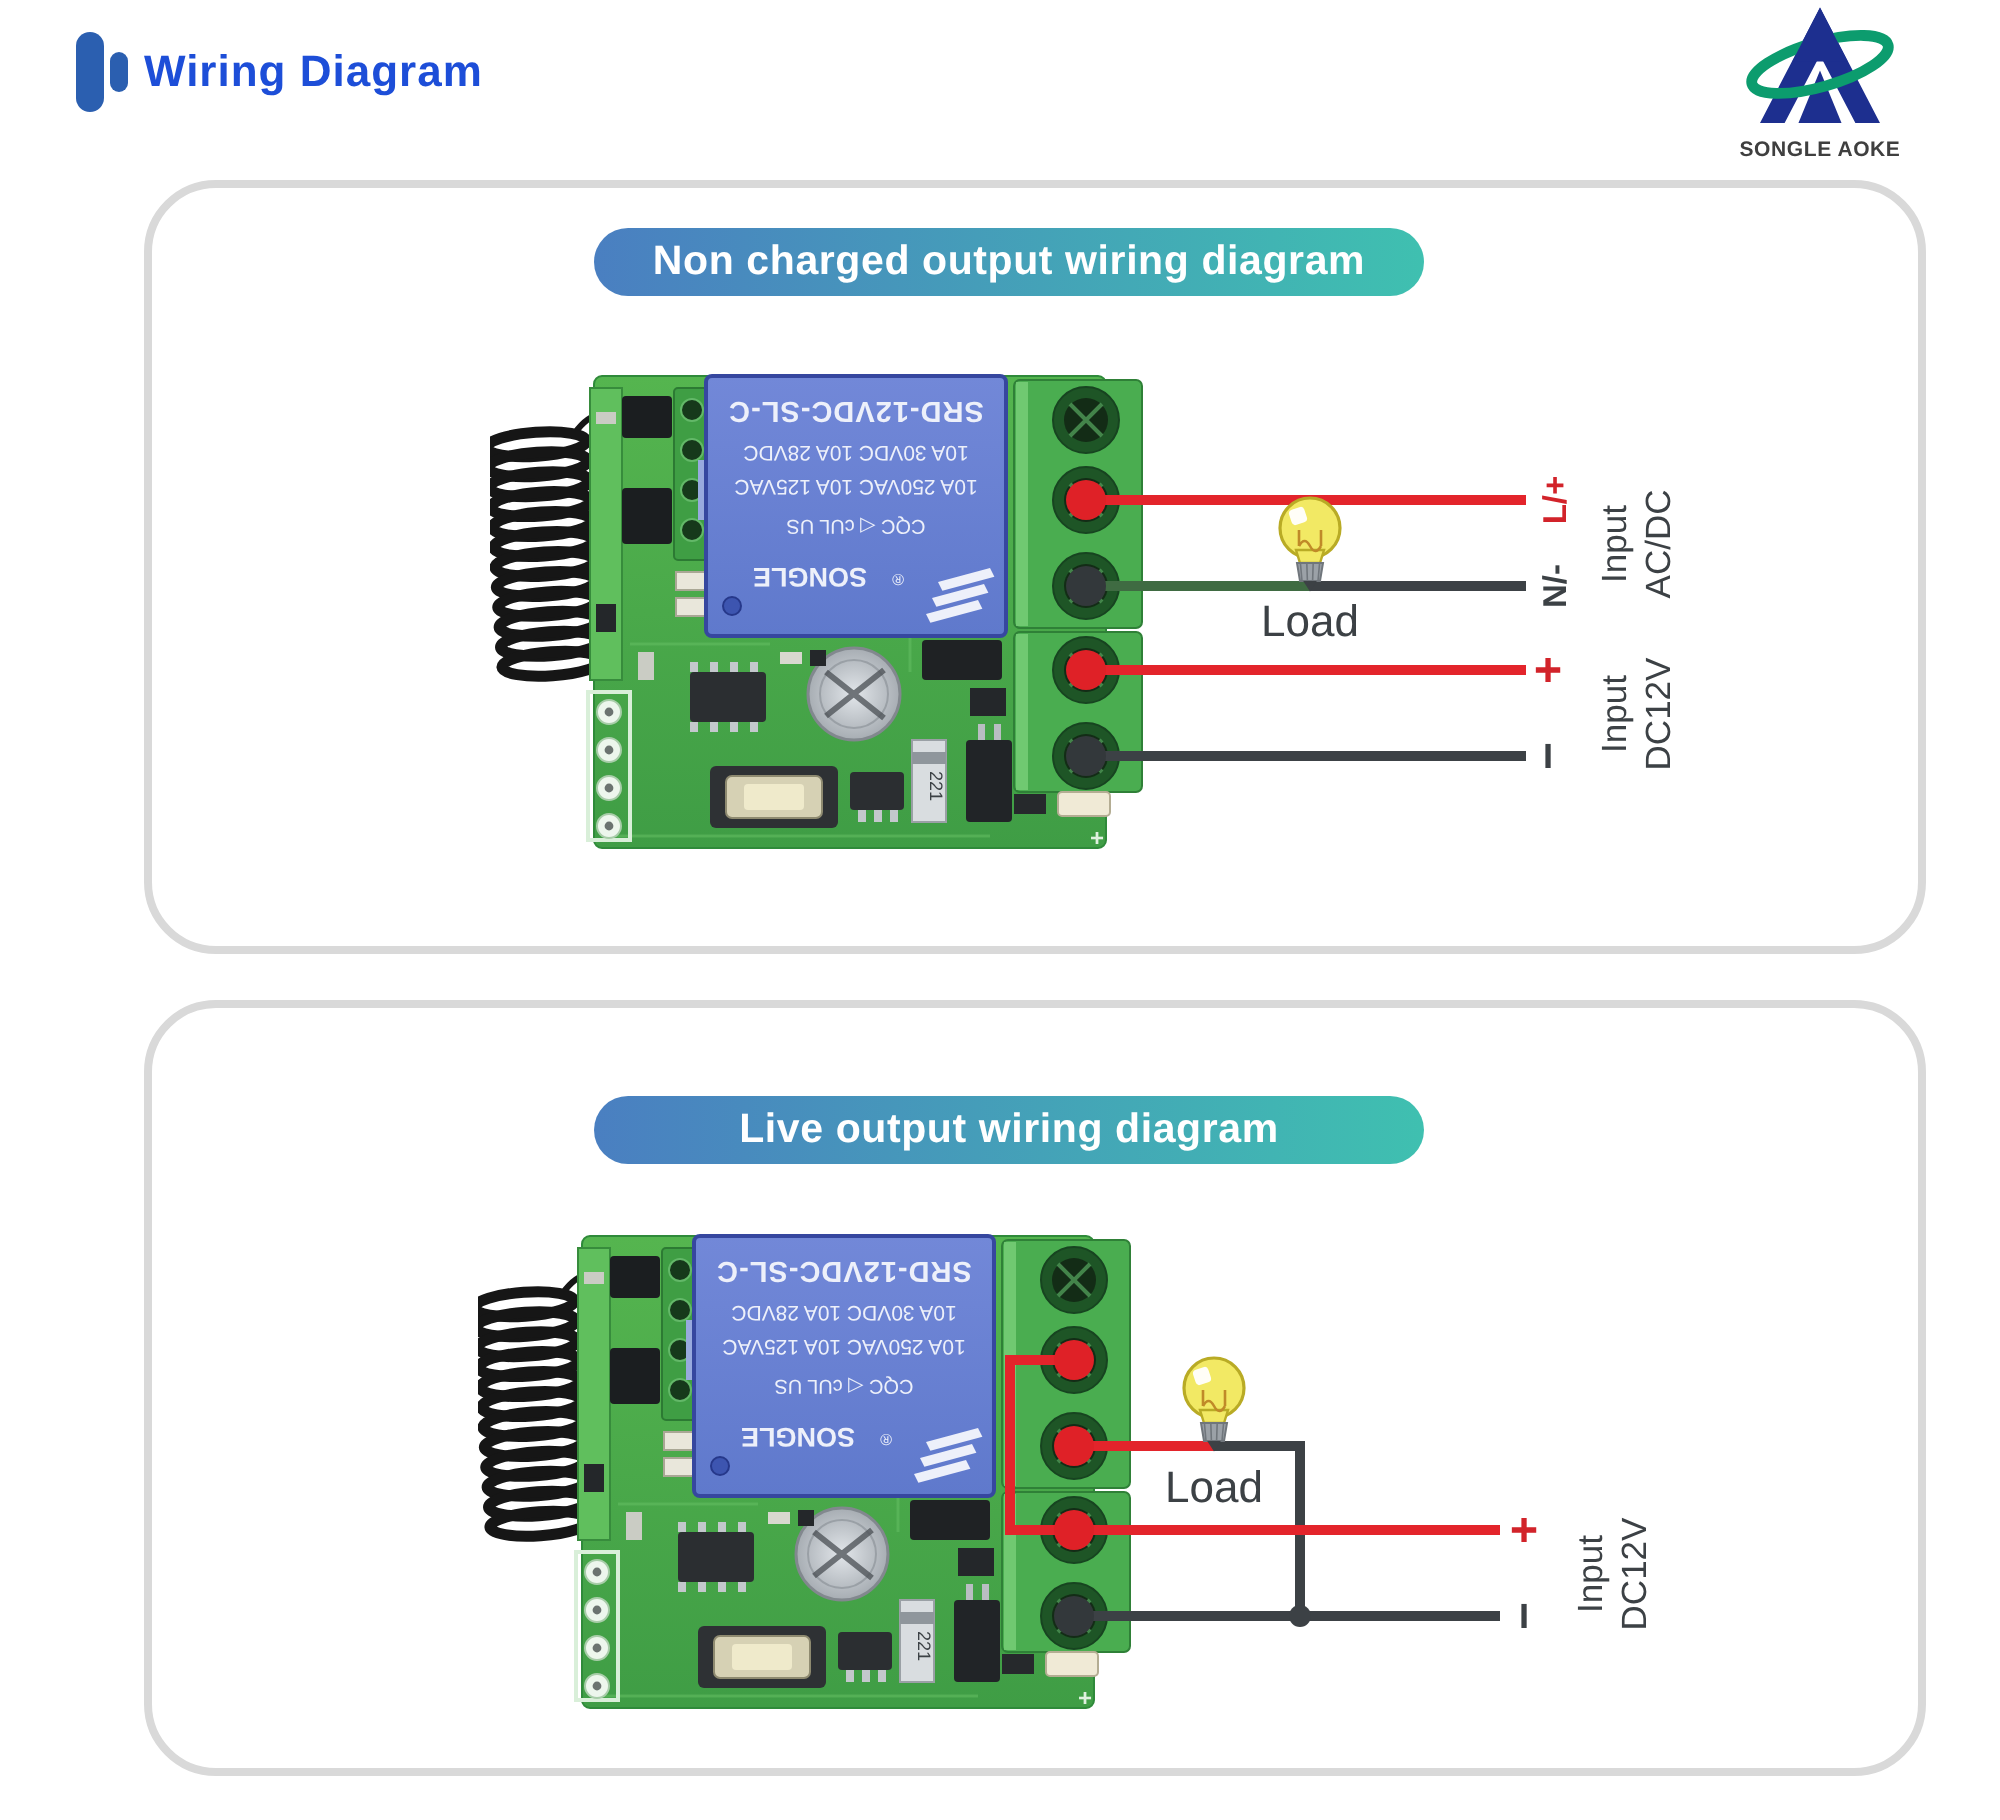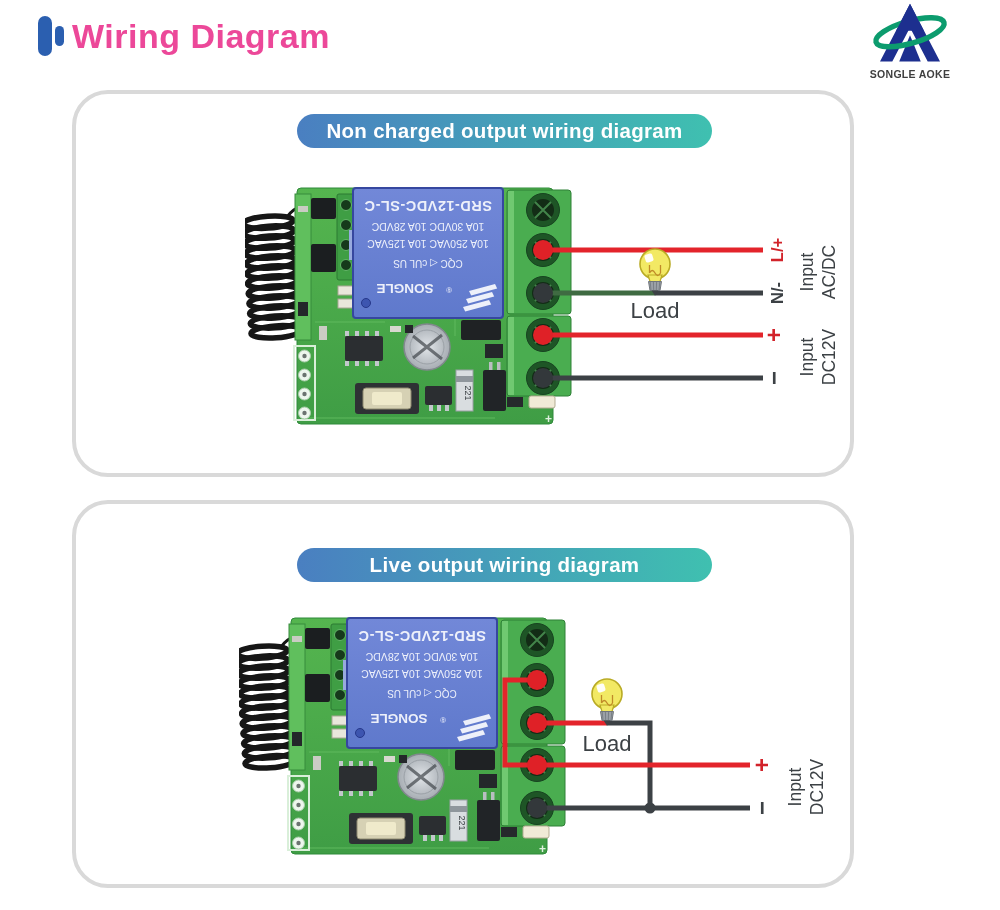--- a/index.html
+++ b/index.html
@@ -3,25 +3,25 @@
 <meta charset="utf-8">
 <style>
   html,body{margin:0;padding:0;background:#fff;}
   .page{position:relative;width:1000px;height:910px;background:#fff;overflow:hidden;
         font-family:"Liberation Sans",sans-serif;}
   
   .hdr{position:absolute;left:38px;top:16px;display:flex;align-items:center;}
   .bars{display:flex;align-items:center;margin-right:8px;}
   .bar-tall{width:14px;height:40px;border-radius:7px;background:#2b5fb0;}
   .bar-short{width:9px;height:20px;border-radius:5px;background:#2b5fb0;margin-left:3px;}
-  .title{font-size:34px;font-weight:bold;color:#ec4899;letter-spacing:.5px;margin:0;}
+  .title{font-size:22px;font-weight:bold;color:#1d4ed8;letter-spacing:.5px;margin:0;}
   .brand{position:absolute;left:858px;top:3px;width:104px;text-align:center;}
   .brand-name{font-size:10.5px;font-weight:bold;color:#3f3f3f;letter-spacing:.3px;margin-top:1px;}
   
-  .panel{position:absolute;left:72px;width:782px;border:4px solid #d9d9d9;border-radius:36px;
+  .panel{position:absolute;left:72px;width:891px;border:4px solid #d9d9d9;border-radius:36px;
          background:#fff;box-sizing:border-box;}
   #panel1{top:90px;height:387px;}
   #panel2{top:500px;height:388px;}
   .pill{position:absolute;left:221px;width:415px;height:34px;border-radius:17px;
         background:linear-gradient(90deg,#4a7fc1,#3fc0b0);color:#fff;font-size:20.5px;
         font-weight:bold;text-align:center;line-height:34px;letter-spacing:.3px;}
   #panel1 .pill{top:20px;}
   #panel2 .pill{top:44px;}
   .diagram{position:absolute;left:-4px;top:-4px;}
   svg text{font-family:"Liberation Sans",sans-serif;}

